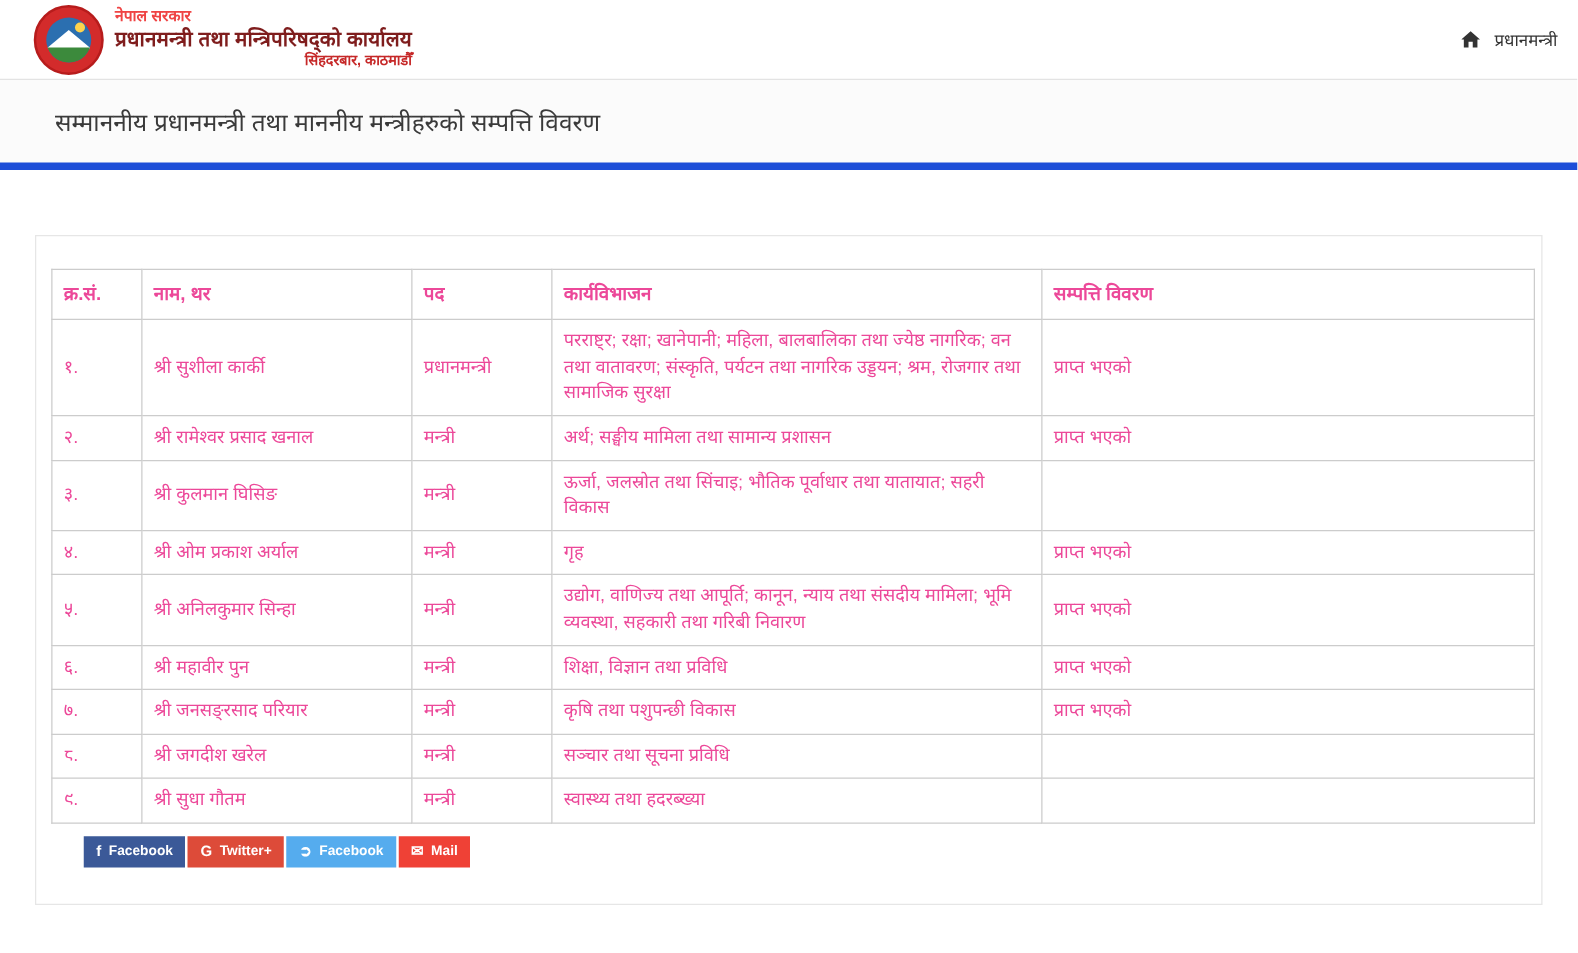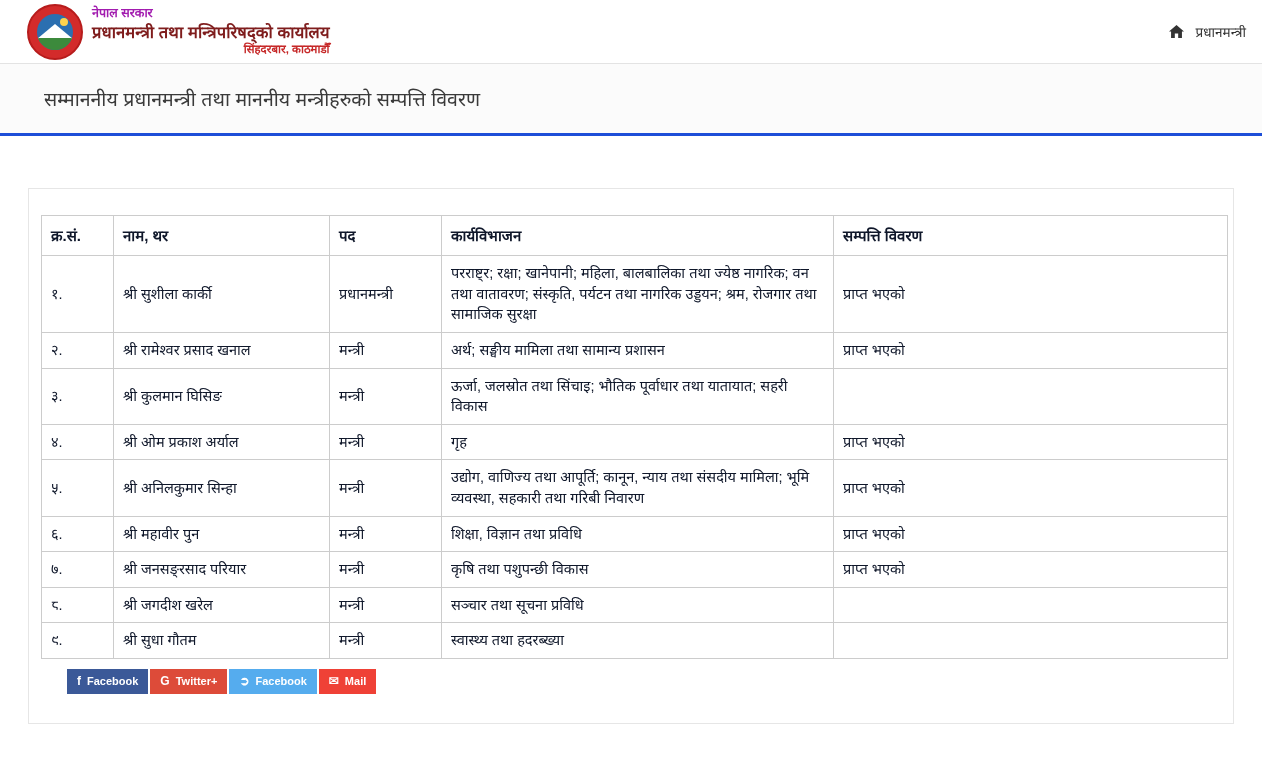--- a/index.html
+++ b/index.html
@@ -74,21 +74,21 @@
     position: absolute;
     inset: -1px;
     border-radius: 50%;
     border: 2px solid #b71c1c;
   }
   .brand-text {
     line-height: 1.25;
   }
   .brand-line1 {
     font-size: 12.5px;
-    color: #a21caf;
+    color: #ef4444;
     font-weight: 700;
   }
   .brand-line2 {
     font-size: 16.5px;
     color: #7f1d1d;
     font-weight: 700;
     letter-spacing: .1px;
   }
   .brand-line3 {
     font-size: 11.5px;
@@ -110,21 +110,21 @@
     align-items: center;
     gap: 7px;
     cursor: pointer;
   }
   .home-icon svg { display: block; }
 
   
   .title-band {
     height: 72px;
     background: #fbfbfb;
-    border-bottom: 3px solid #1d4ed8;
+    border-bottom: 6px solid #1d4ed8;
     display: flex;
     align-items: center;
     padding-left: 44px;
   }
   .title-band h1 {
     margin: 0;
     font-size: 19.5px;
     font-weight: 400;
     color: #3a3a3a;
   }
@@ -146,21 +146,21 @@
     margin: 0 auto;
     table-layout: fixed;
   }
   table.prop-table th,
   table.prop-table td {
     border: 1px solid #cccccc;
     padding: 7px 9px;
     vertical-align: middle;
     font-size: 14.5px;
     line-height: 1.42;
-    color: #0f172a;
+    color: #ec4899;
   }
   table.prop-table th {
     font-weight: 700;
     text-align: left;
     font-size: 15px;
     padding-top: 9px;
     padding-bottom: 9px;
   }
   col.c-sn    { width: 72px; }
   col.c-name  { width: 216px; }

